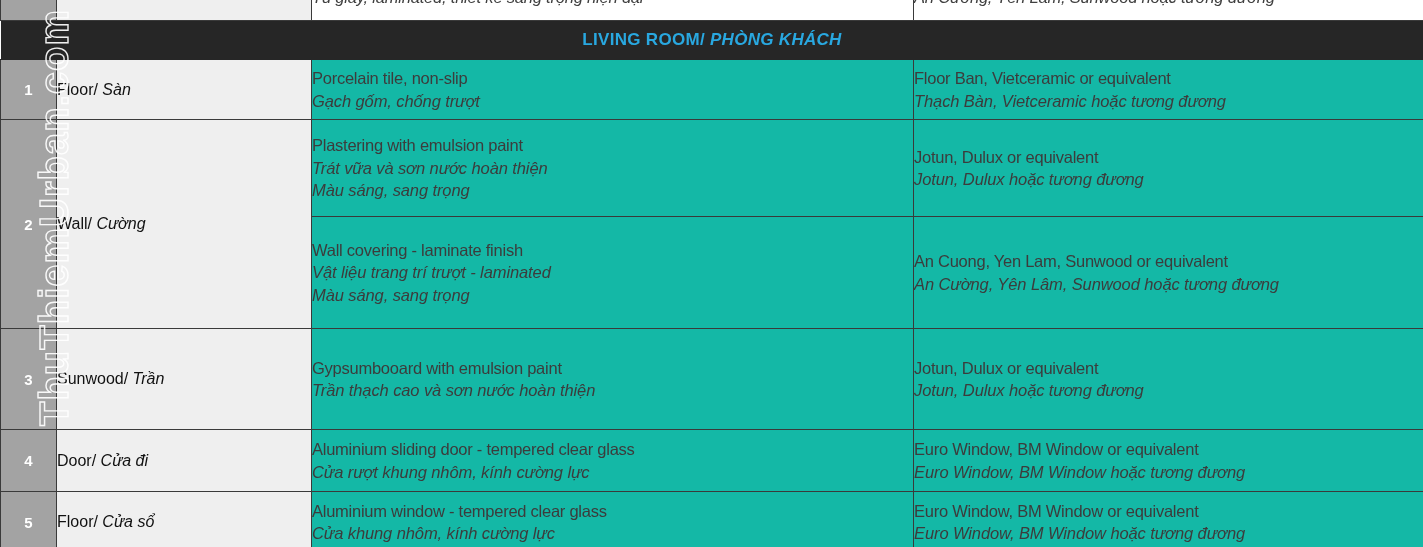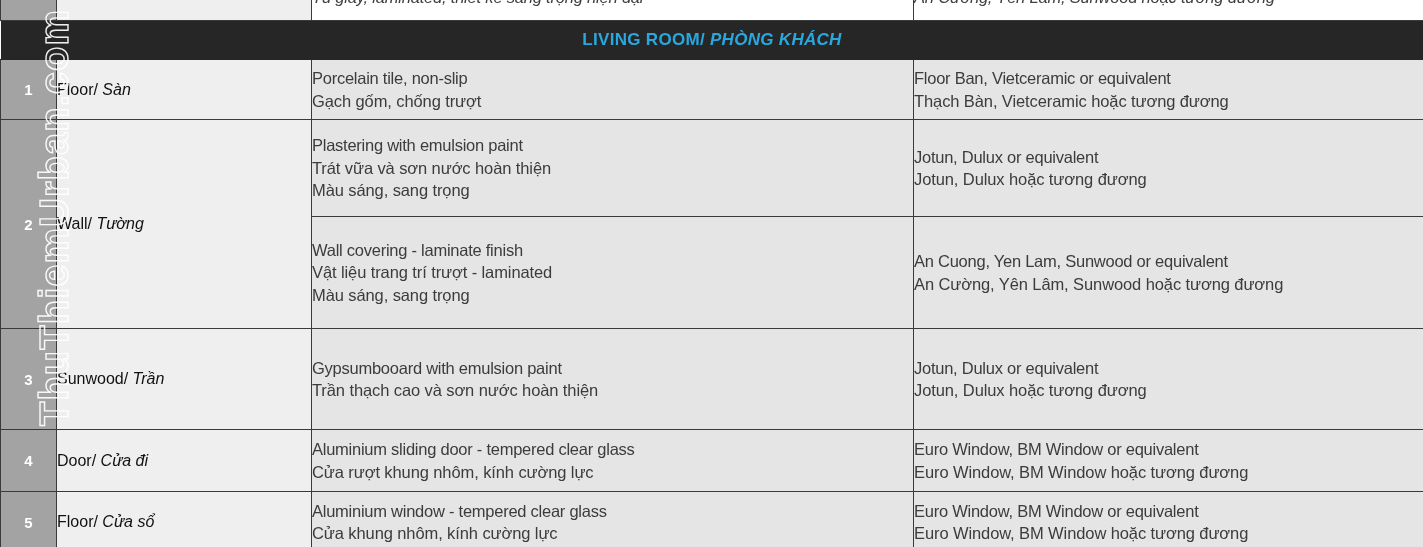--- a/index.html
+++ b/index.html
@@ -103,33 +103,34 @@
     padding-left: 12px;
     font-size: 16px;
     font-weight: normal;
     color: #111111;
     white-space: nowrap;
   }
   .item-cell .vn {
     font-style: italic;
   }
   .desc-cell, .brand-cell {
-    background: #e5e5e5;
+    background: #14b8a6;
     padding: 4px 10px 5px 10px;
     line-height: 1.36;
   }
   .brand-cell { border-right: none; }
   .ln {
     font-size: 16.5px;
     color: #3c3c3c;
     white-space: nowrap;
     letter-spacing: -0.25px;
     display: block;
   }
   .ln.vn {
+    font-style: italic;
     letter-spacing: -0.1px;
   }
 
   
   .watermark {
     position: absolute;
     left: -181px;
     top: 195px;
     width: 470px;
     transform: rotate(-90deg);
@@ -182,21 +183,21 @@
             <span class="ln">Porcelain tile, non-slip</span>
             <span class="ln vn">Gạch gốm, chống trượt</span>
           </td>
           <td class="brand-cell">
             <span class="ln">Floor Ban, Vietceramic or equivalent</span>
             <span class="ln vn">Thạch Bàn, Vietceramic hoặc tương đương</span>
           </td>
         </tr>
         <tr style="height: 97px;">
           <td class="no-cell" rowspan="2">2</td>
-          <td class="item-cell" rowspan="2"><span>Wall/ </span><span class="vn">Tường</span></td>
+          <td class="item-cell" rowspan="2"><span>Wall/ </span><span class="vn">Cường</span></td>
           <td class="desc-cell">
             <span class="ln">Plastering with emulsion paint</span>
             <span class="ln vn">Trát vữa và sơn nước hoàn thiện</span>
             <span class="ln vn">Màu sáng, sang trọng</span>
           </td>
           <td class="brand-cell">
             <span class="ln">Jotun, Dulux or equivalent</span>
             <span class="ln vn">Jotun, Dulux hoặc tương đương</span>
           </td>
         </tr>

